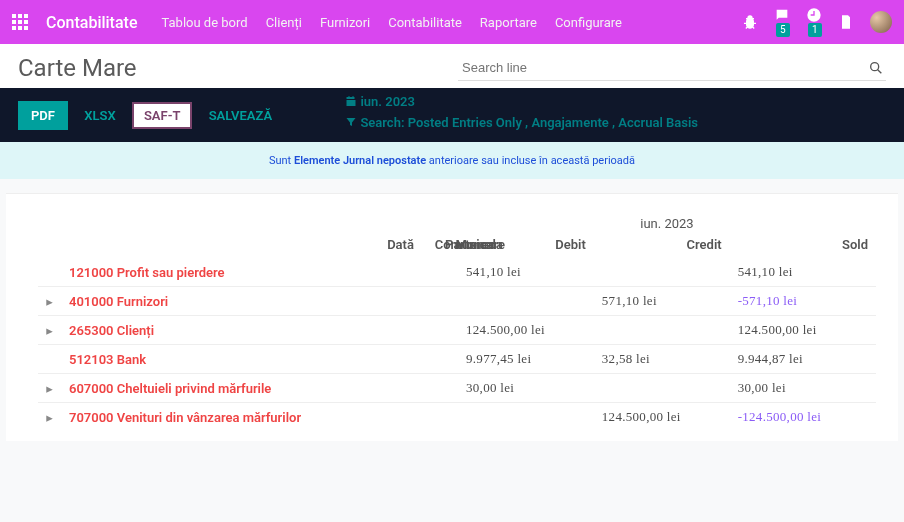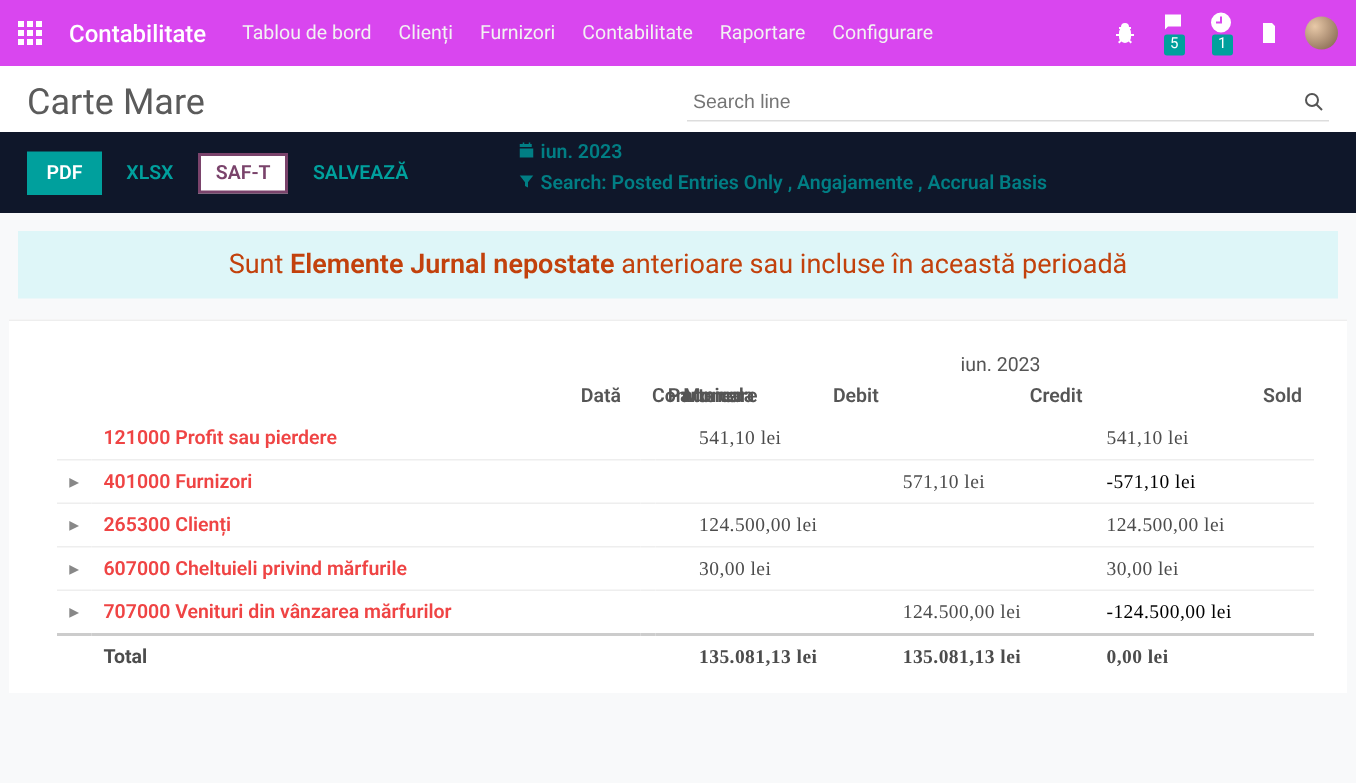--- a/index.html
+++ b/index.html
@@ -21,34 +21,34 @@
   .search-wrap .mag { width:16px; height:16px; color:#666;}
   .toolbar-row { display:flex; align-items:flex-end; padding:6px 18px 12px 18px; background:#0f172a; }
   .btn { display:inline-block; padding:6px 12px; font-size:13px; font-weight:600; cursor:pointer; border:1px solid transparent; }
   .btn-primary { background:#00a09d; color:#fff; }
   .btn-link { color:#00a09d; background:transparent; }
   .btn-outline { color:#7a436b; border:2px solid #7a436b; background:#fff; padding:4px 10px;}
   .filter-col { flex:1; display:flex; flex-direction:column; gap:6px; align-items:flex-start; padding-left:60px;}
   .filter-line { display:flex; align-items:center; gap:18px; color:#017e84; font-size:13px; font-weight:600;}
   .filter-line span.label { cursor:pointer; }
   .filter-opts { color:#017e84; font-weight:600; }
-  .info-banner { background:#def6f8; color:#c2410c; text-align:center; padding:12px 0; font-size:18px; margin:12px; }
+  .info-banner { background:#def6f8; color:#1d4ed8; text-align:center; padding:12px 0; font-size:11px; margin:0; }
   .info-banner b { font-weight:600; }
   .report-area { background:#fff; margin:14px 6px 0 6px; padding:18px 22px 10px 32px; border-top:1px solid #eee;}
   table { border-collapse:collapse; width:100%; table-layout:fixed; font-size:13px;}
   thead .period-row td { text-align:center; font-weight:400; color:#555; padding:4px 0 2px 0;}
   thead .head-row th { text-align:right; font-weight:600; color:#555; padding:4px 8px 6px 8px; border-bottom:0;}
   thead .head-row th.left { text-align:left; }
   tbody td { padding:6px 8px; border-top:1px solid #eee; white-space:nowrap;}
   tbody tr.first td { border-top:none; }
   tbody tr.total td { border-top:2px solid #ccc; font-weight:700; }
   .caret-cell { width:22px; text-align:center; color:#888; cursor:pointer; }
   .acct-name { font-weight:600; color:#ef4444; }
   .num { font-family: Liberation Serif, serif; text-align:left; letter-spacing:0.3px;}
-  .num.neg { color:#000000; }
+  .num.neg { color:#8b5cf6; }
 </style>
 </head>
 <body>
 
 <div class="topnav">
   <div class="apps-icon">
     <span></span>
       <span></span>
       <span></span>
       <span></span>
@@ -199,20 +199,31 @@
           <td class="acct-name">265300 Clienți</td>
           <td></td>
           <td></td>
           <td></td>
           <td></td>
           <td class="num">124.500,00 lei</td>
           <td class="num"></td>
           <td class="num">124.500,00 lei</td>
         </tr>
         <tr>
+          <td class="caret-cell"></td>
+          <td class="acct-name">512103 Bank</td>
+          <td></td>
+          <td></td>
+          <td></td>
+          <td></td>
+          <td class="num">9.977,45 lei</td>
+          <td class="num">32,58 lei</td>
+          <td class="num">9.944,87 lei</td>
+        </tr>
+        <tr>
           <td class="caret-cell">▸</td>
           <td class="acct-name">607000 Cheltuieli privind mărfurile</td>
           <td></td>
           <td></td>
           <td></td>
           <td></td>
           <td class="num">30,00 lei</td>
           <td class="num"></td>
           <td class="num">30,00 lei</td>
         </tr>
@@ -220,26 +231,15 @@
           <td class="caret-cell">▸</td>
           <td class="acct-name">707000 Venituri din vânzarea mărfurilor</td>
           <td></td>
           <td></td>
           <td></td>
           <td></td>
           <td class="num"></td>
           <td class="num">124.500,00 lei</td>
           <td class="num neg">-124.500,00 lei</td>
         </tr>
-        <tr class="total">
-          <td></td>
-          <td>Total</td>
-          <td></td>
-          <td></td>
-          <td></td>
-          <td></td>
-          <td class="num">135.081,13 lei</td>
-          <td class="num">135.081,13 lei</td>
-          <td class="num">0,00 lei</td>
-        </tr>
       </tbody>
   </table>
 </div>
 
 </body></html>

